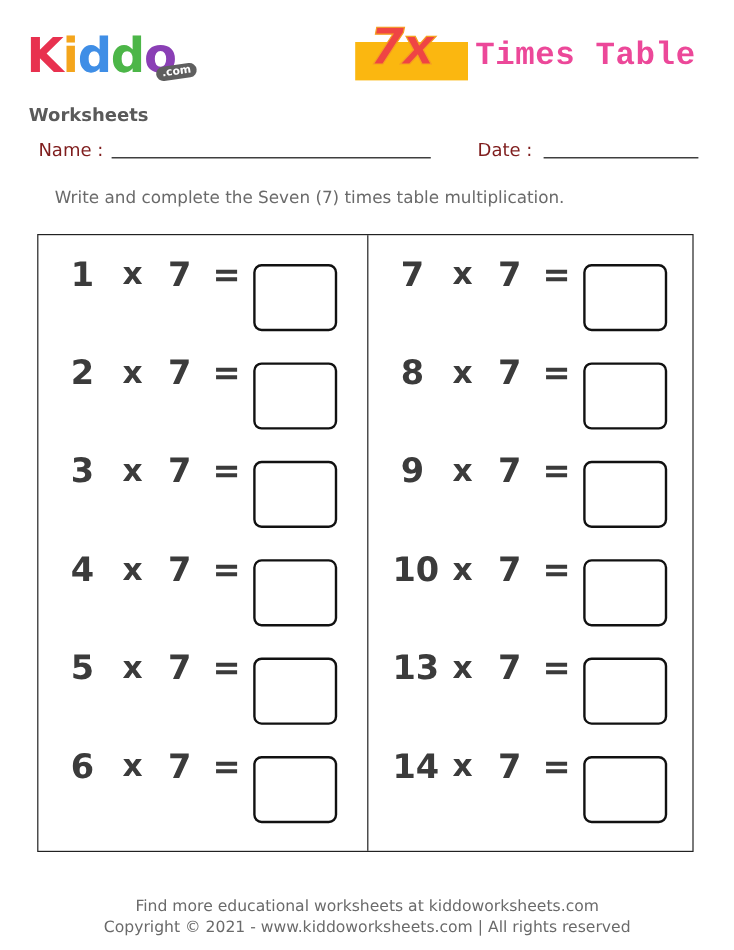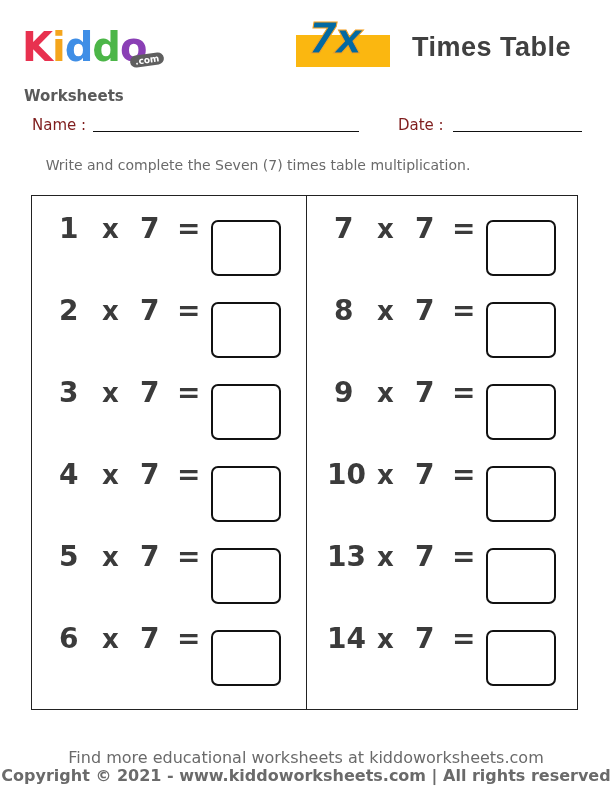--- a/index.html
+++ b/index.html
@@ -5,41 +5,41 @@
     html, body { margin: 0; padding: 0; background: #ffffff; }
     body { width: 612px; height: 792px; position: relative; overflow: hidden; font-family: "DejaVu Sans", sans-serif; color: #222; }
 
     .logo { position: absolute; left: 22px; top: 27px; width: 150px; height: 60px; text-align: right; }
     .logo-kiddo { font-family: "DejaVu Sans", sans-serif; font-weight: bold; font-size: 40px; letter-spacing: -1px; line-height: 40px; position: absolute; left: 0; top: 0; white-space: nowrap; }
     .logo-kiddo span { display: inline-block; }
     .logo-worksheets { position: absolute; left: 2px; top: 36px; font-family: "DejaVu Sans", sans-serif; font-weight: bold; font-size: 15px; color: #5a5a5a; letter-spacing: 0px; margin-top: 24px; }
     .logo-com { position: absolute; left: 108px; top: 27px; background: #5f5f5f; color: #fff; font-size: 9px; font-weight: bold; border-radius: 8px; padding: 1px 5px; transform: rotate(-8deg); }
 
     .badge { position: absolute; left: 296px; top: 35px; width: 94px; height: 32px; background: #fbb710; }
-    .badge-text { position: absolute; left: 308px; top: 14px; font-family: "DejaVu Sans", sans-serif; font-weight: bold; font-style: italic; font-size: 42px; color: #0369a1; line-height: 50px; letter-spacing: -2px; -webkit-text-stroke: 1px #f5a020; }
-    .title { position: absolute; left: 412px; top: 32px; font-family: Liberation Sans, sans-serif; font-weight: bold; font-size: 27px; color: #404040; letter-spacing: 0.5px; }
+    .badge-text { position: absolute; left: 308px; top: 14px; font-family: "DejaVu Sans", sans-serif; font-weight: bold; font-style: italic; font-size: 42px; color: #ef4444; line-height: 50px; letter-spacing: -2px; -webkit-text-stroke: 1px #f5a020; }
+    .title { position: absolute; left: 396px; top: 32px; font-family: Liberation Mono, monospace; font-weight: bold; font-size: 27px; color: #ec4899; letter-spacing: 0.5px; }
 
     .field-label { position: absolute; top: 116px; font-family: "DejaVu Sans", sans-serif; font-size: 15px; color: #7f1d1d; }
     .field-line { position: absolute; top: 131px; height: 0; border-bottom: 1.5px solid #111; }
 
     .instructions { position: absolute; left: 0; width: 516px; top: 157px; text-align: center; font-family: "DejaVu Sans", sans-serif; font-size: 14px; color: #6a6a6a; }
 
     .grid { position: absolute; left: 31px; top: 195px; width: 547px; height: 515px; border: 1px solid #222; box-sizing: border-box; }
     .divider { position: absolute; left: 274px; top: 0; bottom: 0; border-left: 1px solid #222; }
     .col { position: absolute; top: 0; width: 273px; height: 100%; }
     .col.right { left: 275px; }
     .row { position: absolute; left: 0; width: 273px; height: 82px; }
     .num { position: absolute; top: 33px; font-family: "DejaVu Sans", sans-serif; font-weight: bold; font-size: 28px; color: #3b3b3b; line-height: 28px; transform: translateY(-14px); }
     .n1 { left: 27px; }
     .op { left: 70px; font-size: 26px; }
     .n2 { left: 108px; }
     .eq { left: 145px; }
     .answer-box { position: absolute; left: 179px; top: 24px; width: 70px; height: 56px; border: 2px solid #111; border-radius: 7px; box-sizing: border-box; background: #fff; }
 
-    .footer { position: absolute; left: 0; width: 612px; text-align: center; font-family: "DejaVu Sans", sans-serif; font-size: 16px; color: #6a6a6a; }
+    .footer { position: absolute; left: 0; width: 612px; text-align: center; font-family: "DejaVu Sans", sans-serif; font-size: 13px; color: #6a6a6a; }
   </style>
 </head>
 <body>
 
 <div class="logo">
   <div class="logo-kiddo">
     <span style="color:#e8314f">K</span><span style="color:#f4a51c">i</span><span style="color:#3f8ee6">d</span><span style="color:#4cb648">d</span><span style="color:#8a3fb5">o</span>
   </div>
   <div class="logo-worksheets">Worksheets</div>
   <div class="logo-com">.com</div>
@@ -144,13 +144,13 @@
       <span class="num n1" style="left:20px;">14</span>
       <span class="num op">x</span>
       <span class="num n2">7</span>
       <span class="num eq">=</span>
       <div class="answer-box"></div>
     </div>
   </div>
 </div>
 
 <div class="footer" style="top:748px;">Find more educational worksheets at kiddoworksheets.com</div>
-<div class="footer" style="top:766px;font-weight:bold;">Copyright © 2021 - www.kiddoworksheets.com  |  All rights reserved</div>
+<div class="footer" style="top:766px;">Copyright © 2021 - www.kiddoworksheets.com  |  All rights reserved</div>
 
 </body></html>

